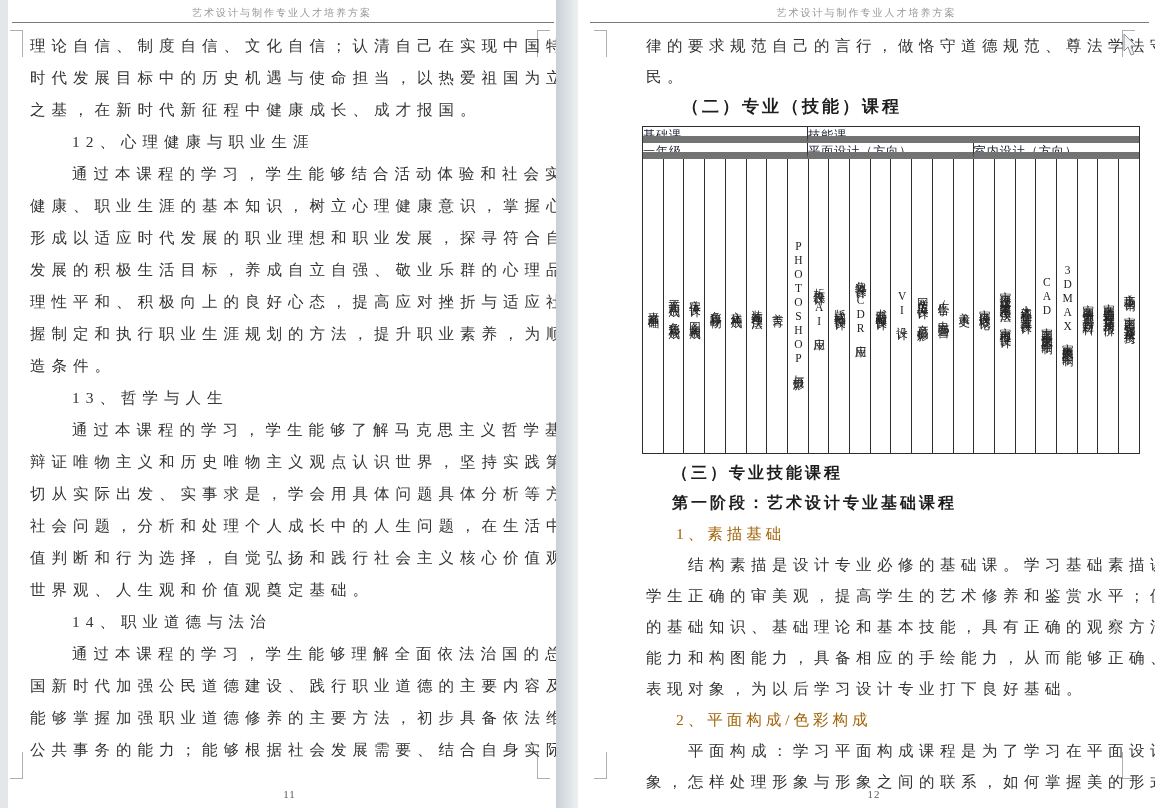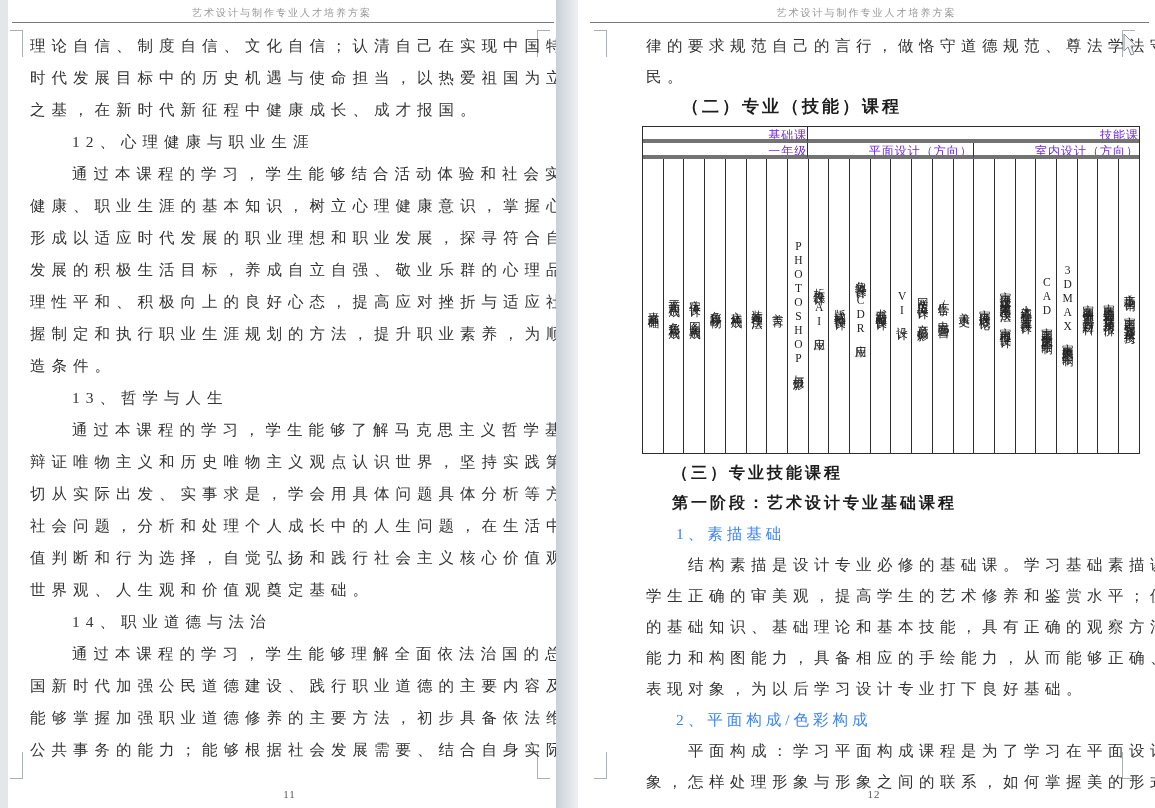--- a/index.html
+++ b/index.html
@@ -37,30 +37,30 @@
 
   .line{font-size:15.5px;color:#343434;letter-spacing:6px;
     line-height:32px;height:32px;white-space:nowrap;}
   .page-right .line{letter-spacing:5.5px;line-height:31px;height:31px;}
   .line.indent{text-indent:42px;}
 
   .h-bold{font-weight:bold;font-size:17px;color:#1e1e1e;letter-spacing:3px;
     line-height:26px;text-indent:36px;margin:2px 0;white-space:nowrap;}
   .h-bold2{font-weight:bold;font-size:16px;color:#1e1e1e;letter-spacing:3px;
     line-height:30px;text-indent:26px;white-space:nowrap;}
-  .item-heading{font-size:15.5px;color:#3b82f6;letter-spacing:4px;
+  .item-heading{font-size:15.5px;color:#a16207;letter-spacing:4px;
     line-height:31px;text-indent:30px;white-space:nowrap;}
 
   
   .course-table{margin:6px 0 4px -4px;width:498px;
     border:1px solid #2e2e2e;box-sizing:border-box;background:#fff;}
   .t-row{display:flex;}
   .hcell{box-sizing:border-box;border-right:1px solid #2e2e2e;
-    border-bottom:4px solid #737373;font-size:12px;color:#6d28d9;
-    text-align:right;line-height:16px;height:16px;letter-spacing:1px;
+    border-bottom:7px solid #737373;font-size:12px;color:#0f172a;
+    text-align:left;line-height:16px;height:16px;letter-spacing:1px;
     overflow:hidden;white-space:nowrap;}
   .hcell:last-child{border-right:none;}
   .w8{width:33.333%;}
   .w16{width:66.667%;}
   .body-row{height:294px;}
   .vcell{flex:1;border-right:1px solid #2e2e2e;display:flex;
     align-items:center;justify-content:center;overflow:hidden;}
   .vcell:last-child{border-right:none;}
   .vtext{writing-mode:vertical-rl;text-orientation:upright;
     font-size:11.5px;letter-spacing:2px;color:#222;line-height:1;

